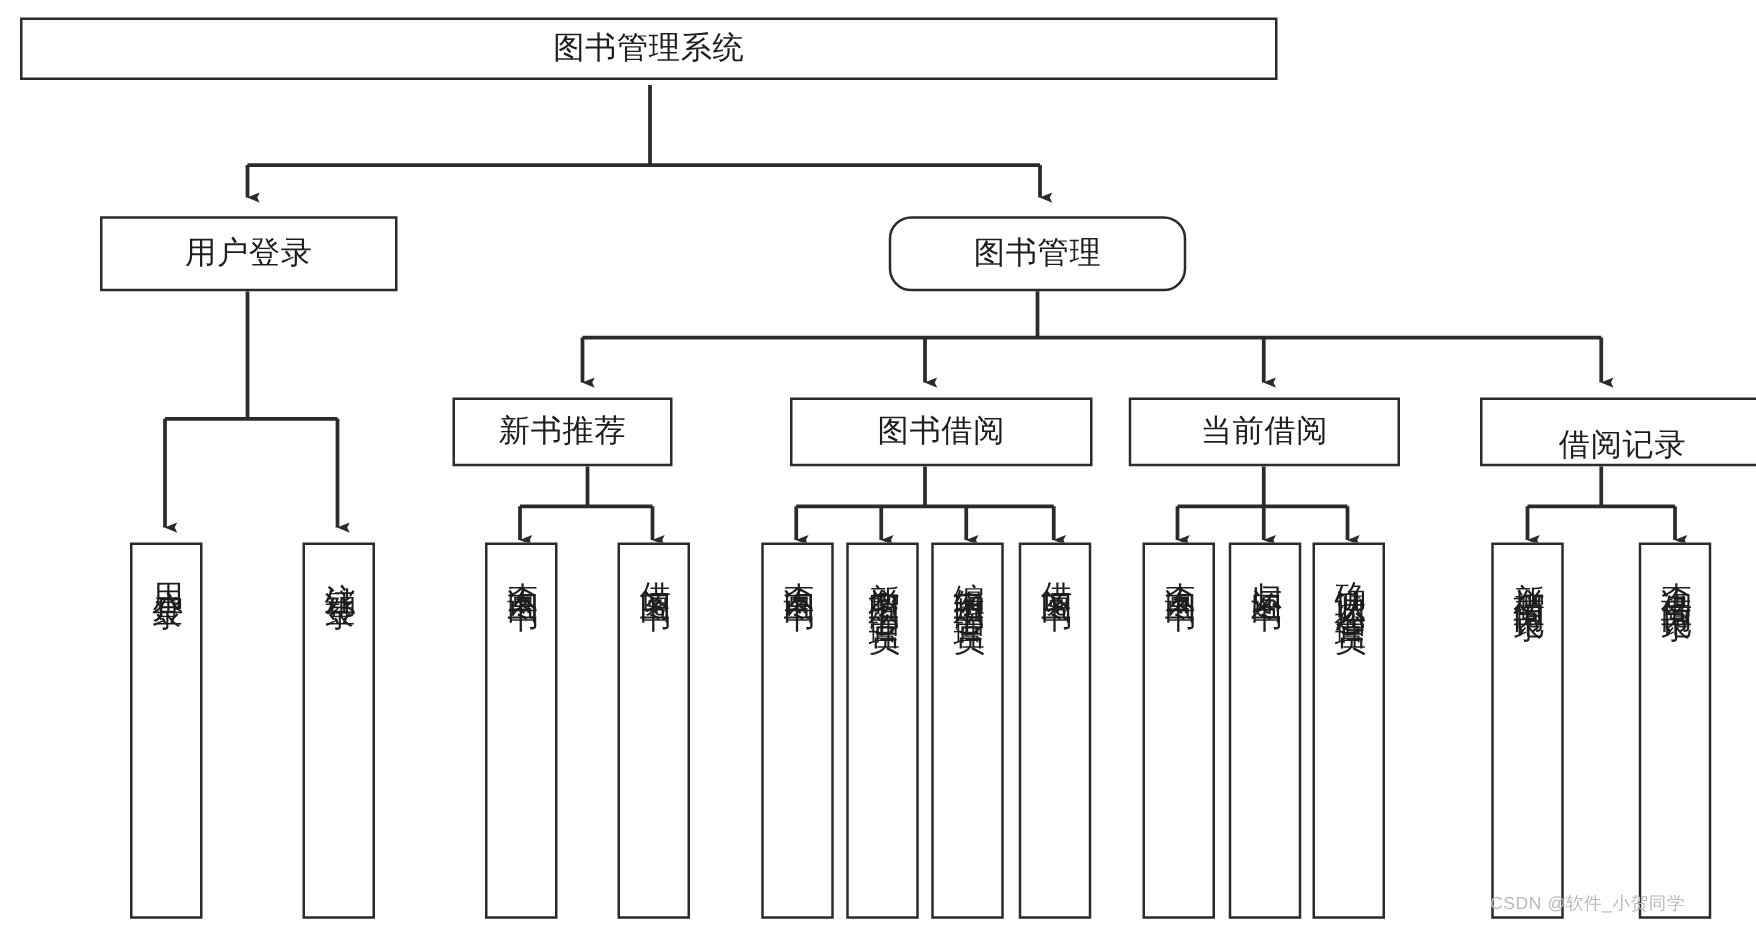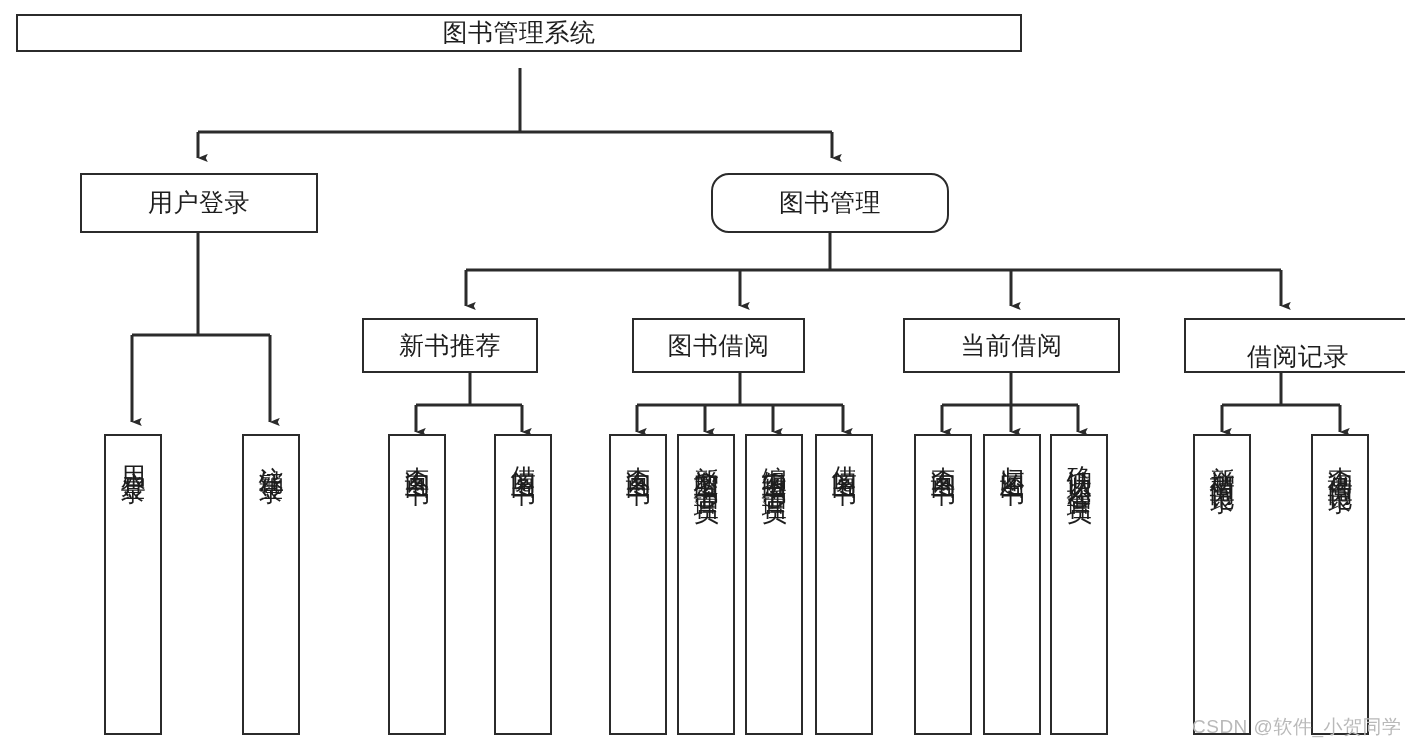--- a/index.html
+++ b/index.html
@@ -59,21 +59,21 @@
   .node-box.vertical .node-label {
     writing-mode: vertical-rl;
     text-orientation: upright;
     font-size: 25px;
     letter-spacing: 5px;
     text-align: left;
   }
   .watermark {
     position: absolute;
     color: #b9b9b9;
-    font-size: 19px;
+    font-size: 14px;
     letter-spacing: 0.5px;
     white-space: pre;
     user-select: none;
   }
 </style>
 </head>
 <body>
 
 <div id="diagram-root">
 
@@ -134,37 +134,37 @@
     </g>
 
     <g stroke="#2b2b2b" stroke-width="3" fill="none">
       <path d="M1281,373 L1281,405"></path>
       <path d="M1222,405 L1340,405"></path>
       <path d="M1222,405 L1222,432" marker-end="url(#arrowhead)"></path>
       <path d="M1340,405 L1340,432" marker-end="url(#arrowhead)"></path>
     </g>
   </svg>
 
-  <div class="node-box root horizontal" style="left:16px; top:14px; width:1006px; height:38px;">
+  <div class="node-box root horizontal" style="left:16px; top:14px; width:1006px; height:50px;">
     <span class="node-label">图书管理系统</span>
   </div>
 
   <div class="node-box horizontal" style="left:80px; top:173px; width:238px; height:60px;">
     <span class="node-label">用户登录</span>
   </div>
 
   <div class="node-box horizontal" style="left:711px; top:173px; width:238px; height:60px;border-radius:18px;">
     <span class="node-label">图书管理</span>
   </div>
 
   <div class="node-box horizontal" style="left:362px; top:318px; width:176px; height:55px;">
     <span class="node-label">新书推荐</span>
   </div>
 
-  <div class="node-box horizontal" style="left:632px; top:318px; width:173px; height:55px;">
+  <div class="node-box horizontal" style="left:632px; top:318px; width:242px; height:55px;">
     <span class="node-label">图书借阅</span>
   </div>
 
   <div class="node-box horizontal" style="left:903px; top:318px; width:217px; height:55px;">
     <span class="node-label">当前借阅</span>
   </div>
 
   <div class="node-box horizontal" style="left:1184px; top:318px; width:228px; height:55px;align-items:flex-end;">
     <span class="node-label">借阅记录</span>
   </div>

